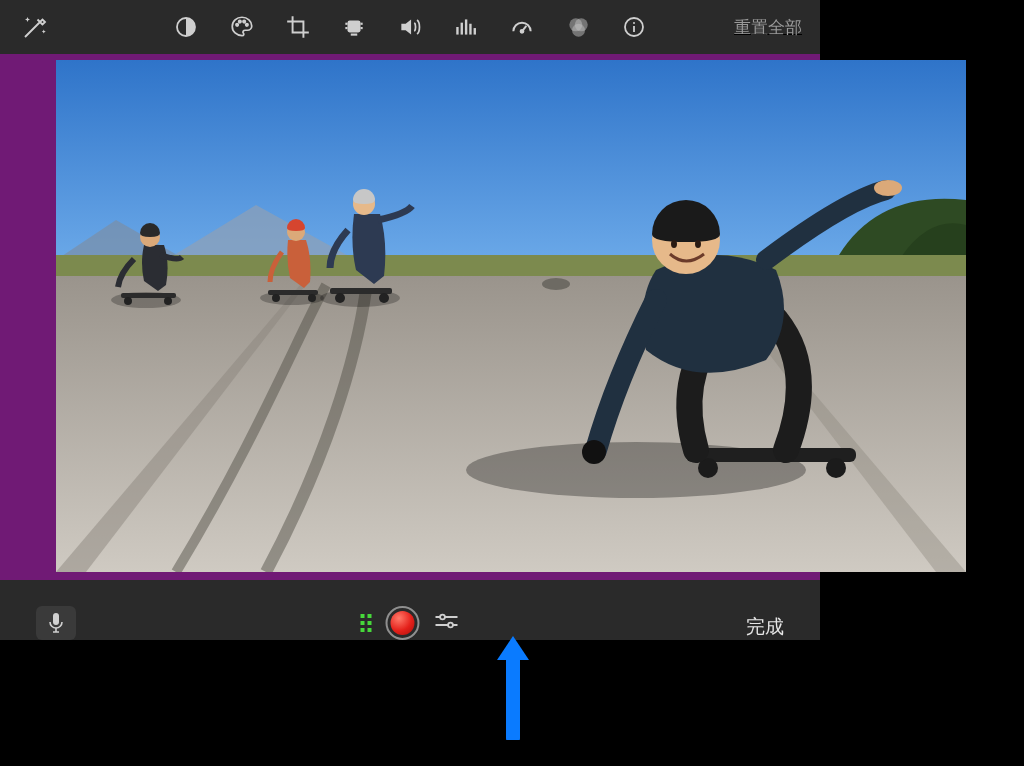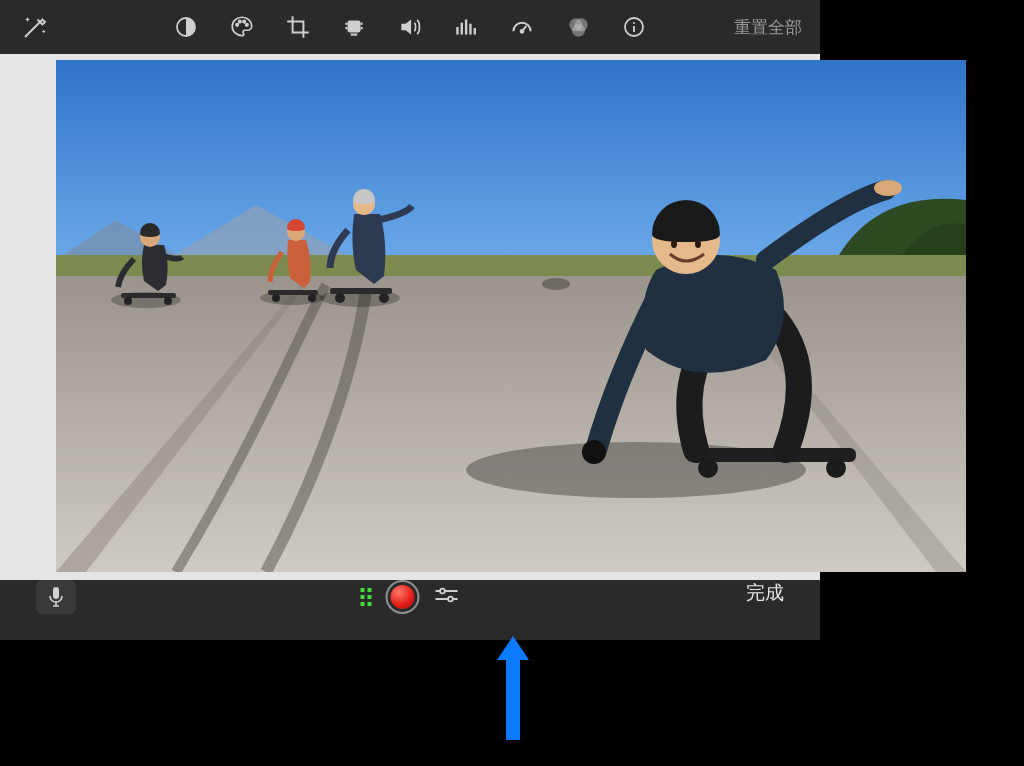--- a/index.html
+++ b/index.html
@@ -7,22 +7,23 @@
     width: 1024px;
     height: 766px;
     background: #000;
     font-family: -apple-system, "Helvetica Neue", Arial, sans-serif;
     overflow: hidden;
     position: relative;
   }
   .app {
     width: 820px;
     height: 640px;
-    background: #e5e5e5;
+    background: #701a75;
     position: relative;
+    text-decoration: underline;
   }
   
   .toolbar {
     height: 54px;
     background: #2a2a2a;
     display: flex;
     align-items: center;
     padding: 0 18px;
     position: relative;
   }
@@ -68,21 +69,21 @@
 
   
   .bottombar {
     position: absolute;
     left: 0;
     bottom: 0;
     height: 60px;
     width: 100%;
     background: #2a2a2a;
     display: flex;
-    align-items: flex-start;
+    align-items: flex-end;
     padding: 0 36px;
     gap: 44px;
   }
   .mic-btn {
     width: 40px;
     height: 34px;
     border-radius: 6px;
     background: #3a3a3a;
     display: flex;
     align-items: center;

